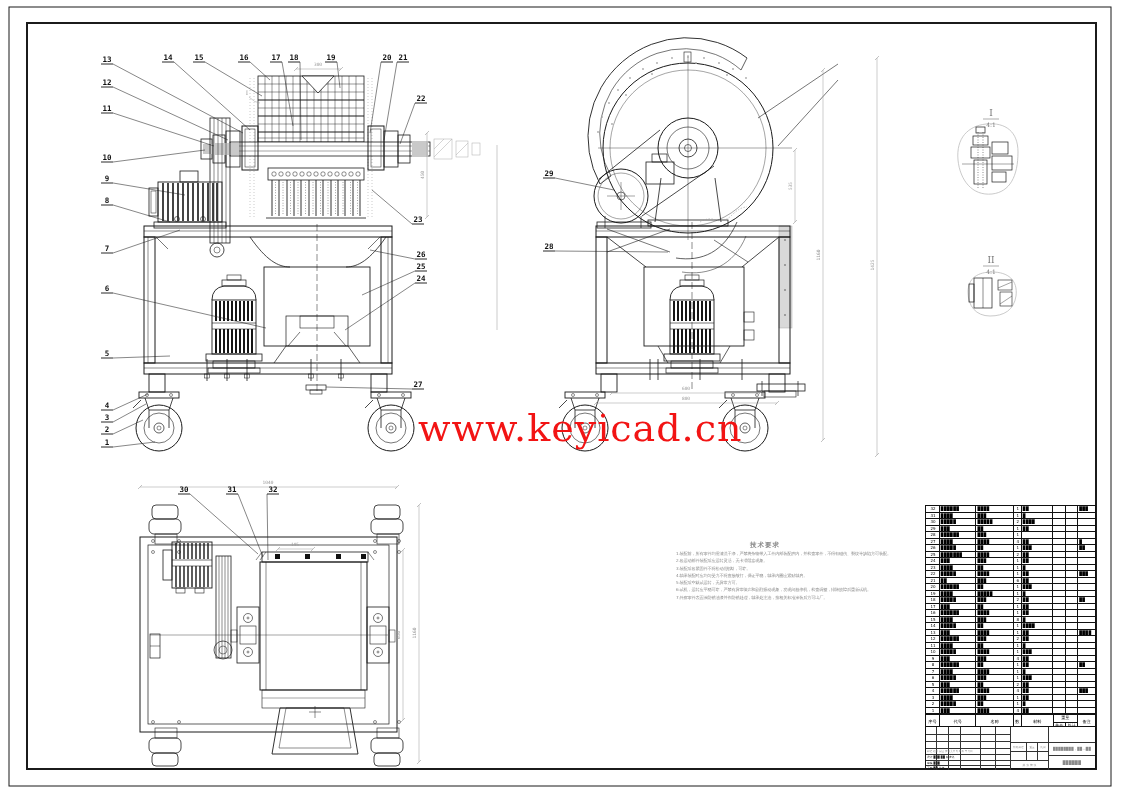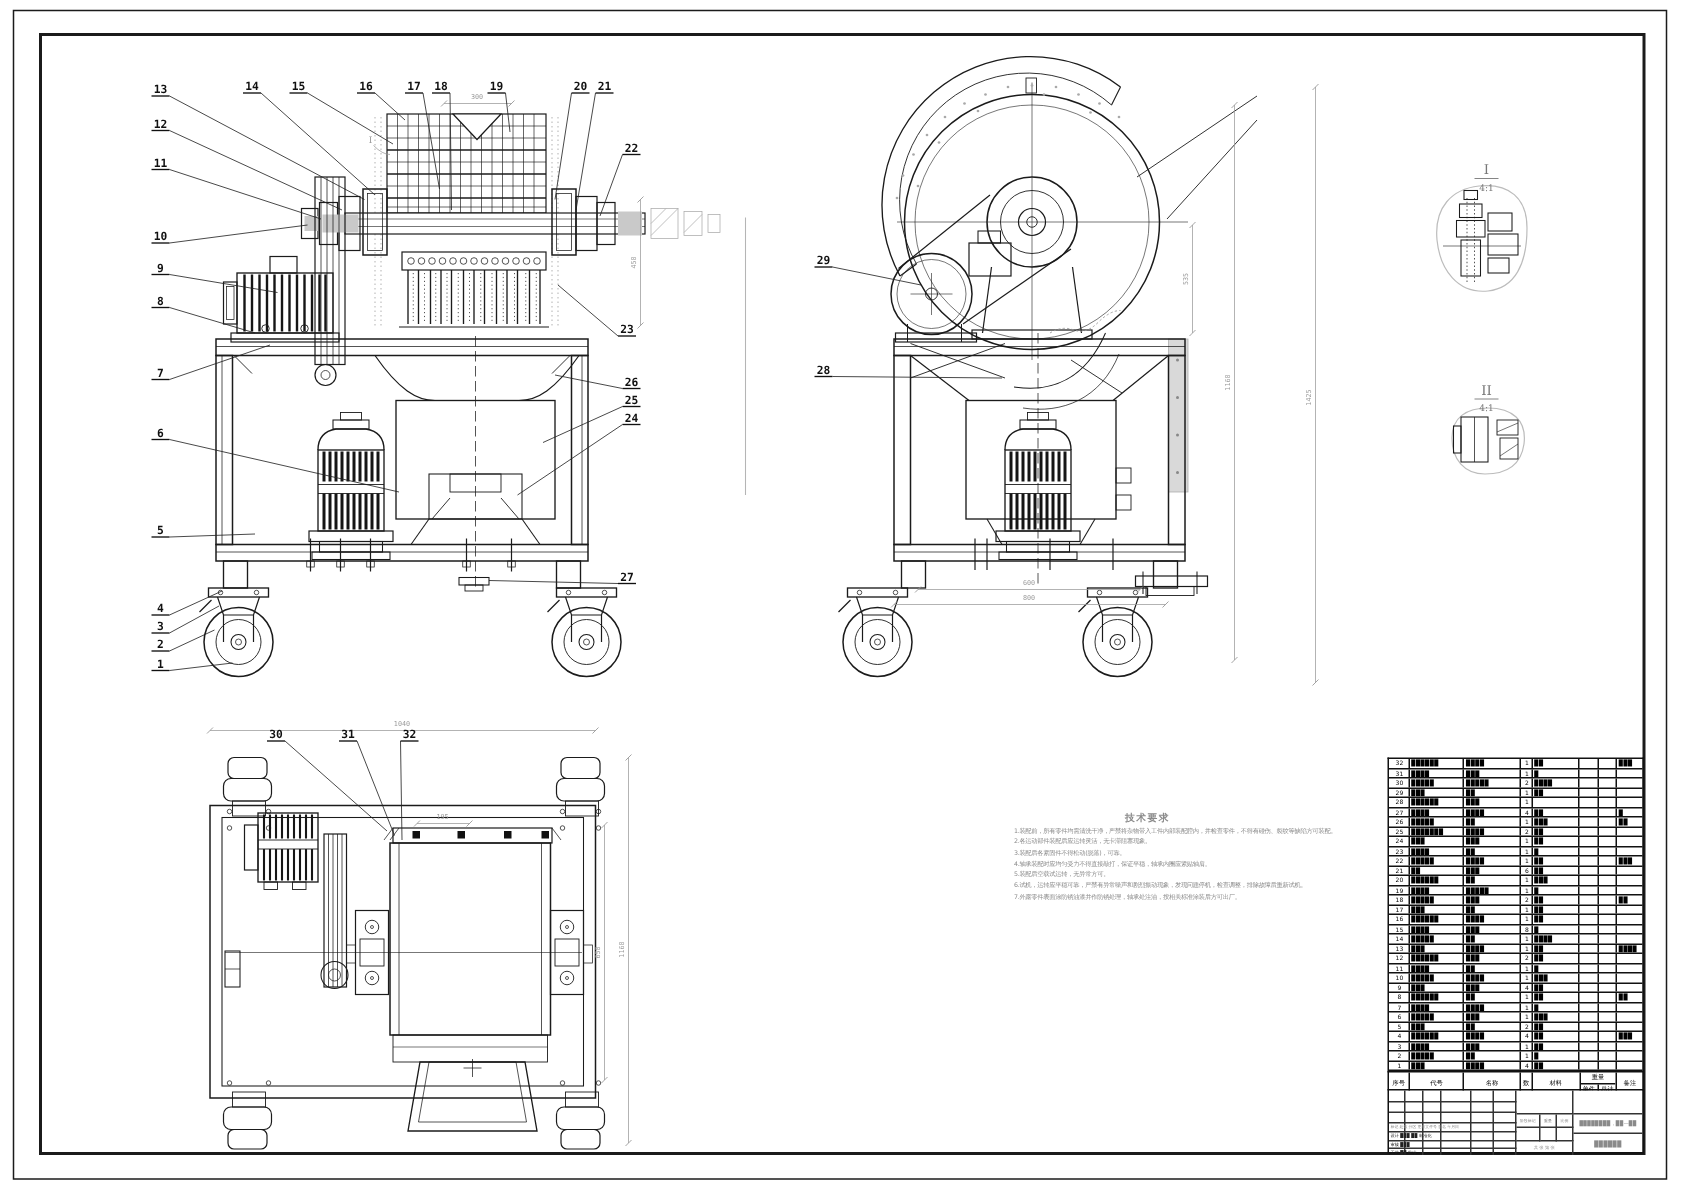--- a/index.html
+++ b/index.html
@@ -827,20 +827,21 @@
         <g>
           <text x="991" y="263" text-anchor="middle" font-size="9" font-family="&quot;DejaVu Serif&quot;,serif" fill="#777">II</text>
           <line x1="983" y1="266" x2="999" y2="266" stroke="#777" stroke-width="0.6"></line>
           <text x="991" y="274" text-anchor="middle" font-size="6" font-family="&quot;DejaVu Serif&quot;,serif" fill="#777">4:1</text>
         </g>
         <text x="247" y="95" text-anchor="middle" font-size="6" font-family="&quot;DejaVu Serif&quot;,serif" fill="#999">I</text>
         <path d="M249,97 Q255,103 260,103" stroke="#999" fill="none" stroke-width="0.5"></path>
       </g>
 </svg>
 
+<div class="wm wm2">www.keyicad.cn</div>
 
 <div class="notes">
   <div class="ttl">技术要求</div>
   <div id="notes-lines">
         <div class="ln">1.装配前，所有零件均需清洗干净，严禁将杂物带入工件内部装配腔内，并检查零件，不得有碰伤、裂纹等缺陷方可装配。</div>
         <div class="ln">2.各运动部件装配后应运转灵活，无卡滞阻塞现象。</div>
         <div class="ln">3.装配后各紧固件不得松动(脱落)，可靠。</div>
         <div class="ln">4.轴承装配时应均匀受力不得直接敲打，保证平稳，轴承内圈应紧贴轴肩。</div>
         <div class="ln">5.装配后空载试运转，无异常方可。</div>
         <div class="ln">6.试机，运转应平稳可靠，严禁有异常噪声和剧烈振动现象，发现问题停机，检查调整，排除故障后重新试机。</div>

